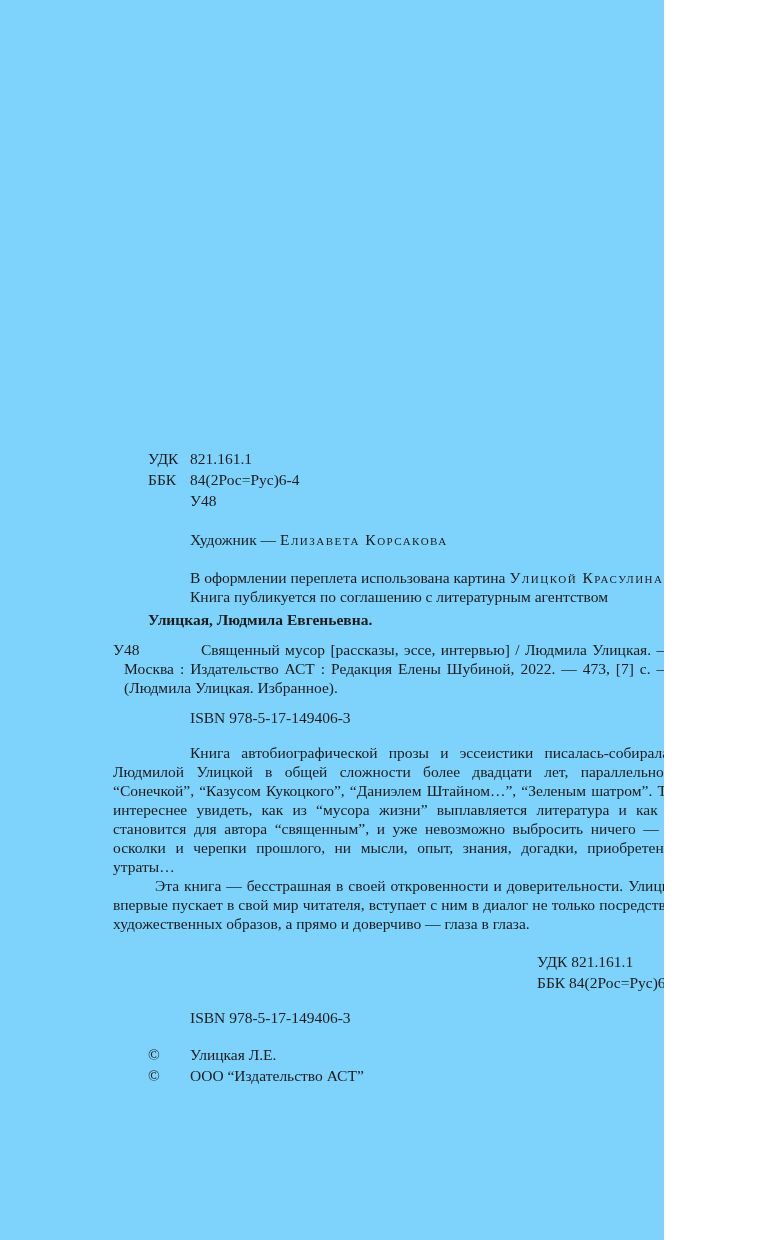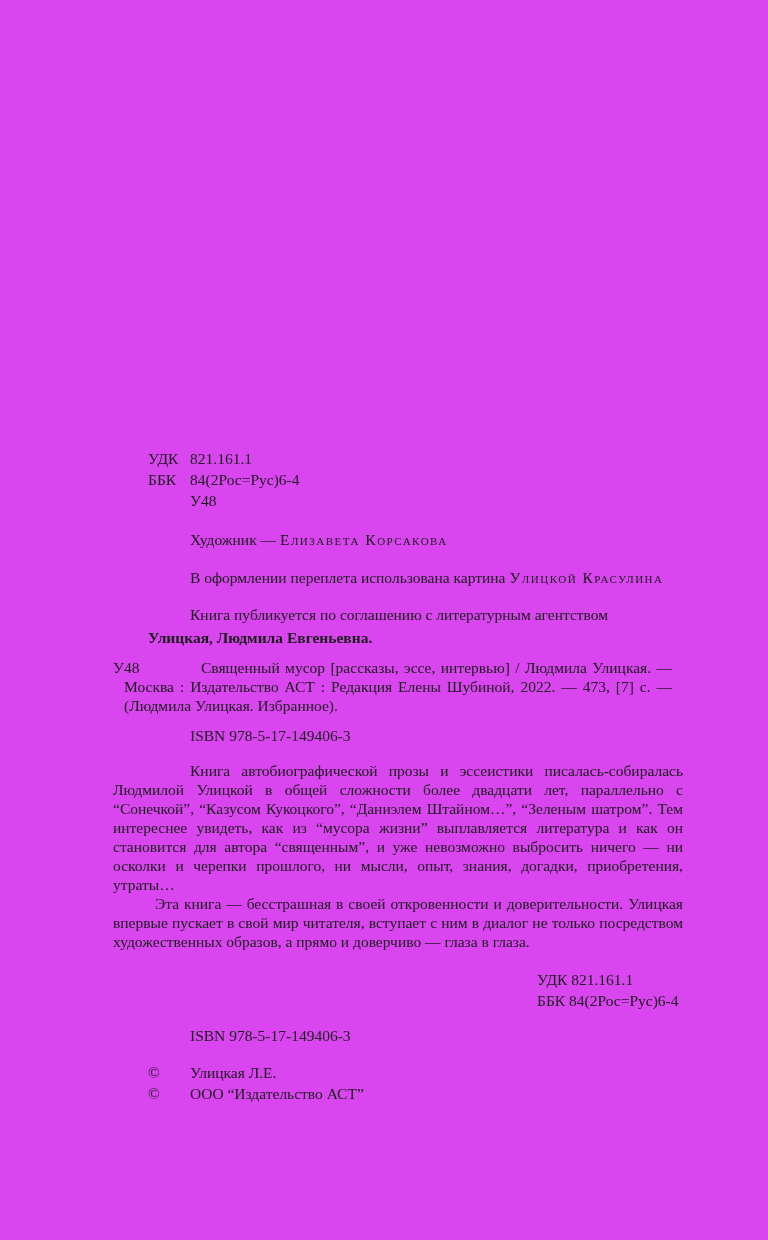--- a/index.html
+++ b/index.html
@@ -2,35 +2,35 @@
 <html><head>
 <meta charset="utf-8">
 <style>
   html, body { margin: 0; padding: 0; background: #ffffff; }
   body {
     width: 768px; height: 1240px;
     font-family: "Liberation Serif", "DejaVu Serif", serif;
     color: #1b1b1b;
     -webkit-font-smoothing: antialiased;
   }
-  .page { position: relative; width: 768px; height: 1240px; overflow: hidden; background: #d946ef; }
+  .page { position: relative; width: 664px; height: 1240px; overflow: hidden; background: #7dd3fc; }
   .content { position: absolute; left: 113px; top: 448px; width: 570px; font-size: 15.5px; line-height: 19px; }
 
   .classif { line-height: 21px; }
   .ind1 { margin-left: 35px; }   
   .ind2 { margin-left: 77px; }   
 
   .row { display: flex; }
   .lbl { flex: 0 0 42px; }
 
   .caps { font-variant: small-caps; letter-spacing: 1.5px; }
   .b { font-weight: bold; }
 
   .credit-line { margin-top: 19px; }
-  .agency-block { margin-top: 18px; }
+  .agency-block { }
 
   .author-heading { margin-top: 4px; }
 
   .hangwrap { position: relative; margin-top: 1px; }
   .hang { position: absolute; left: 0; top: 0; }
   .bib { text-align: justify; text-indent: 77px; }
 
   .isbn1 { margin-left: 77px; margin-top: 3px; }
 
   .anno1 { text-align: justify; text-indent: 77px; margin-top: 16px; }

